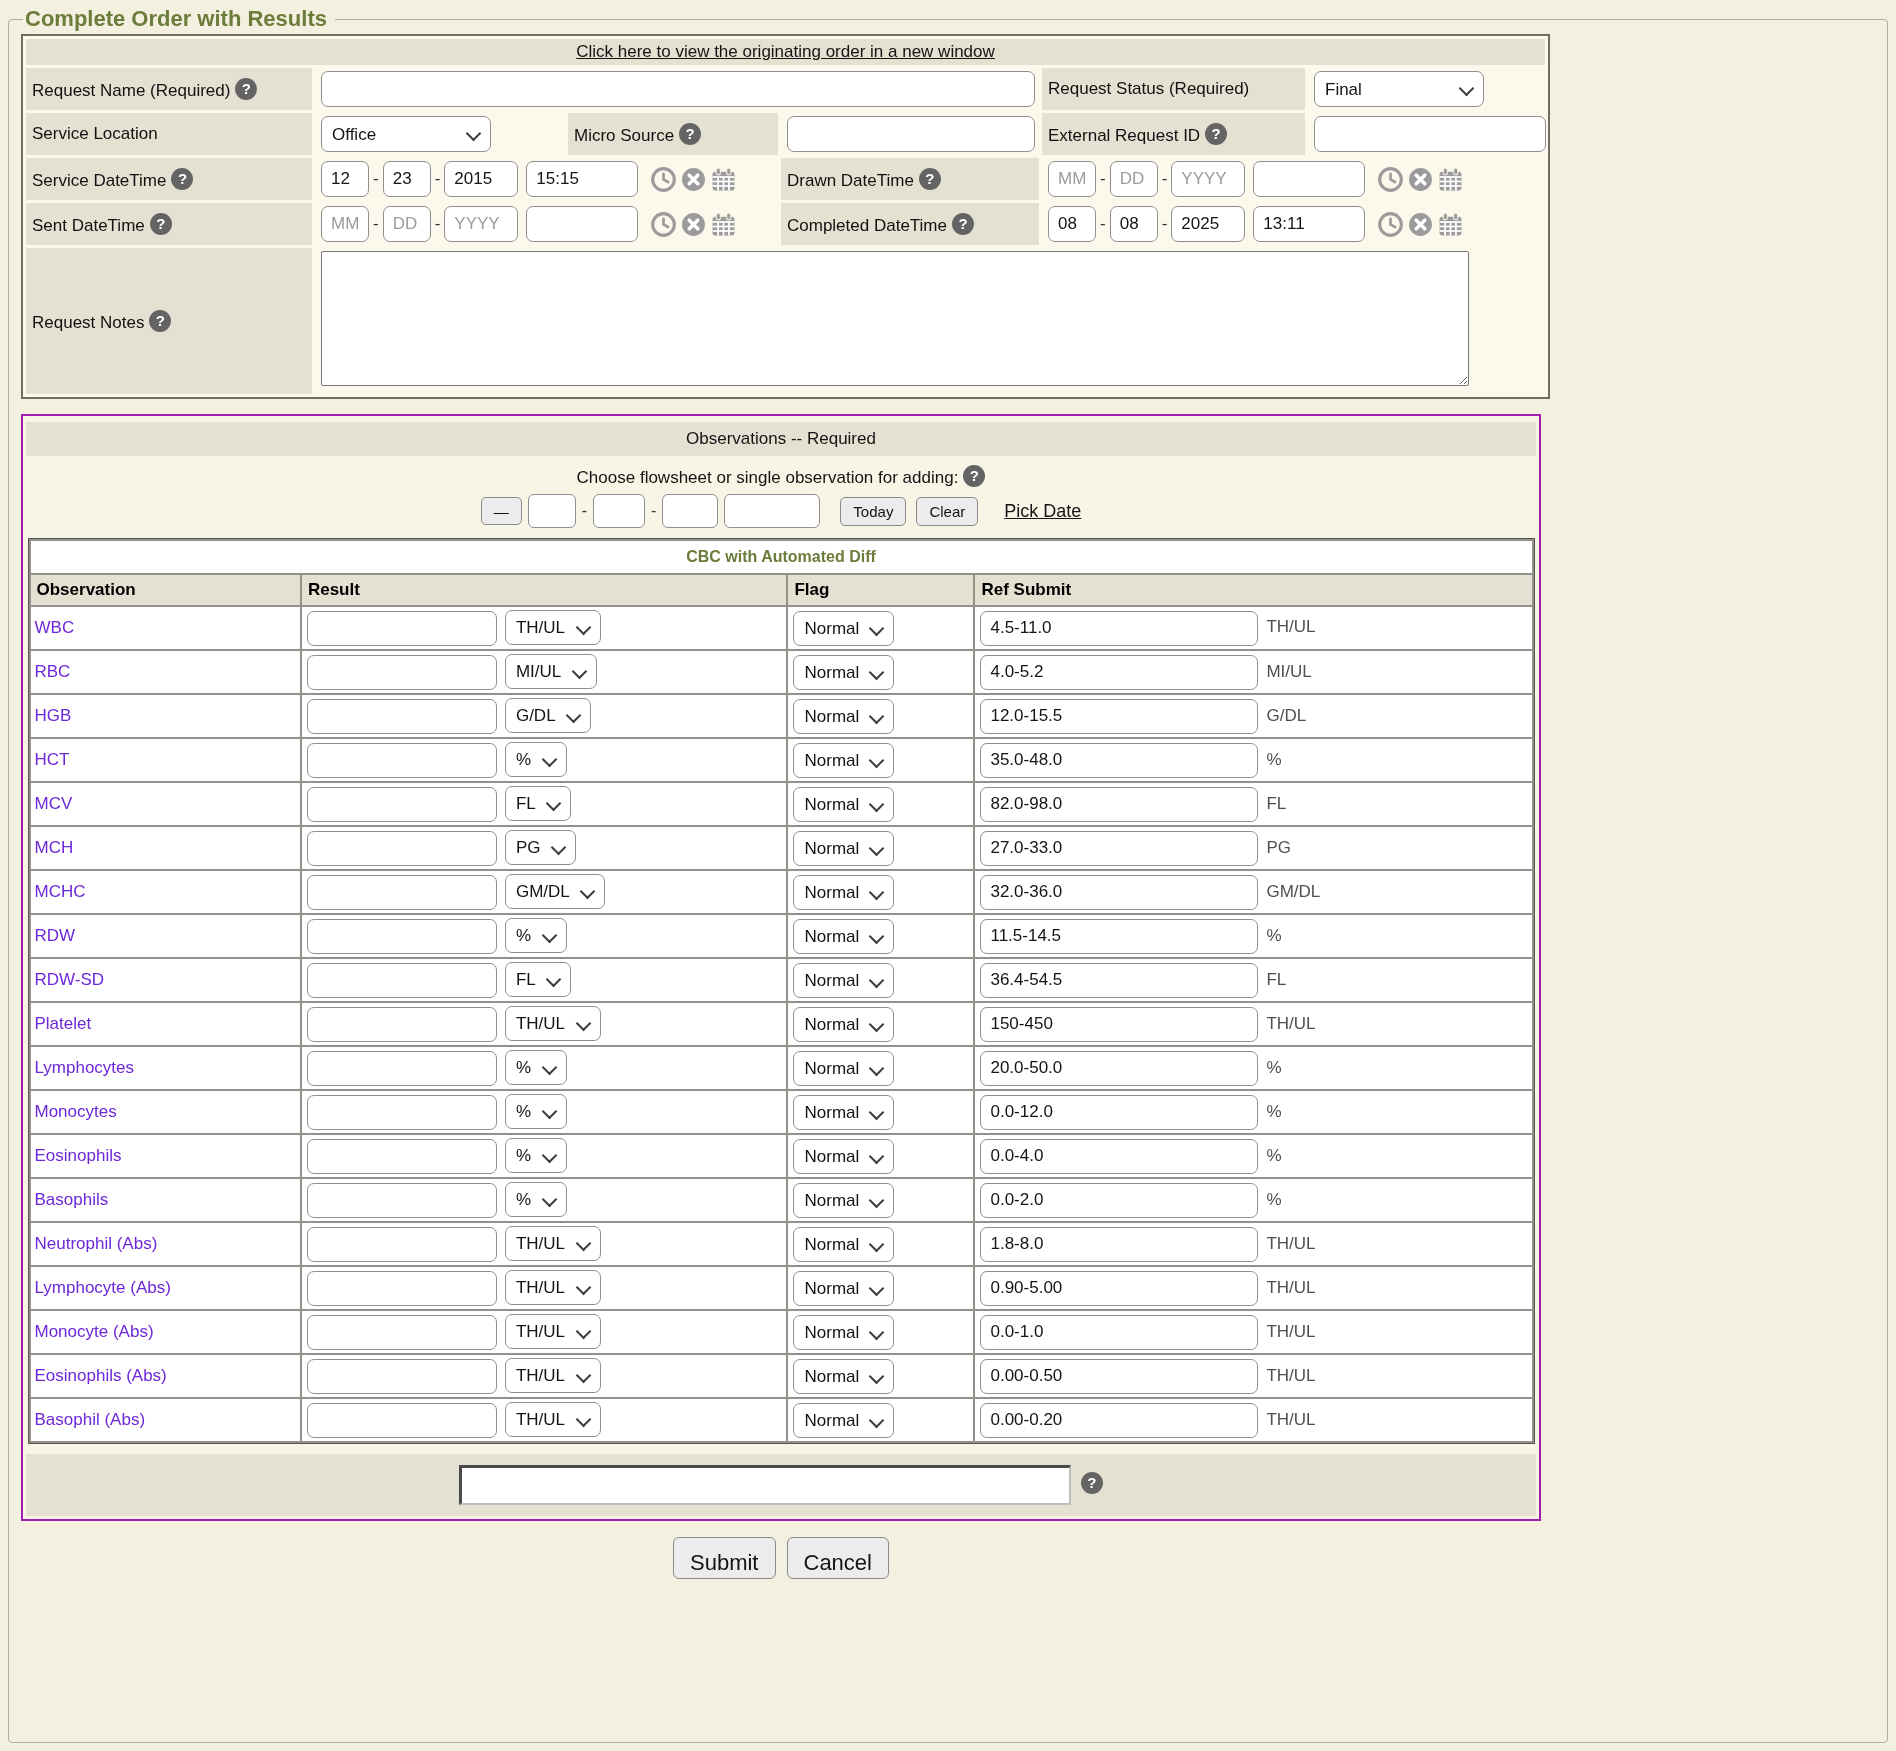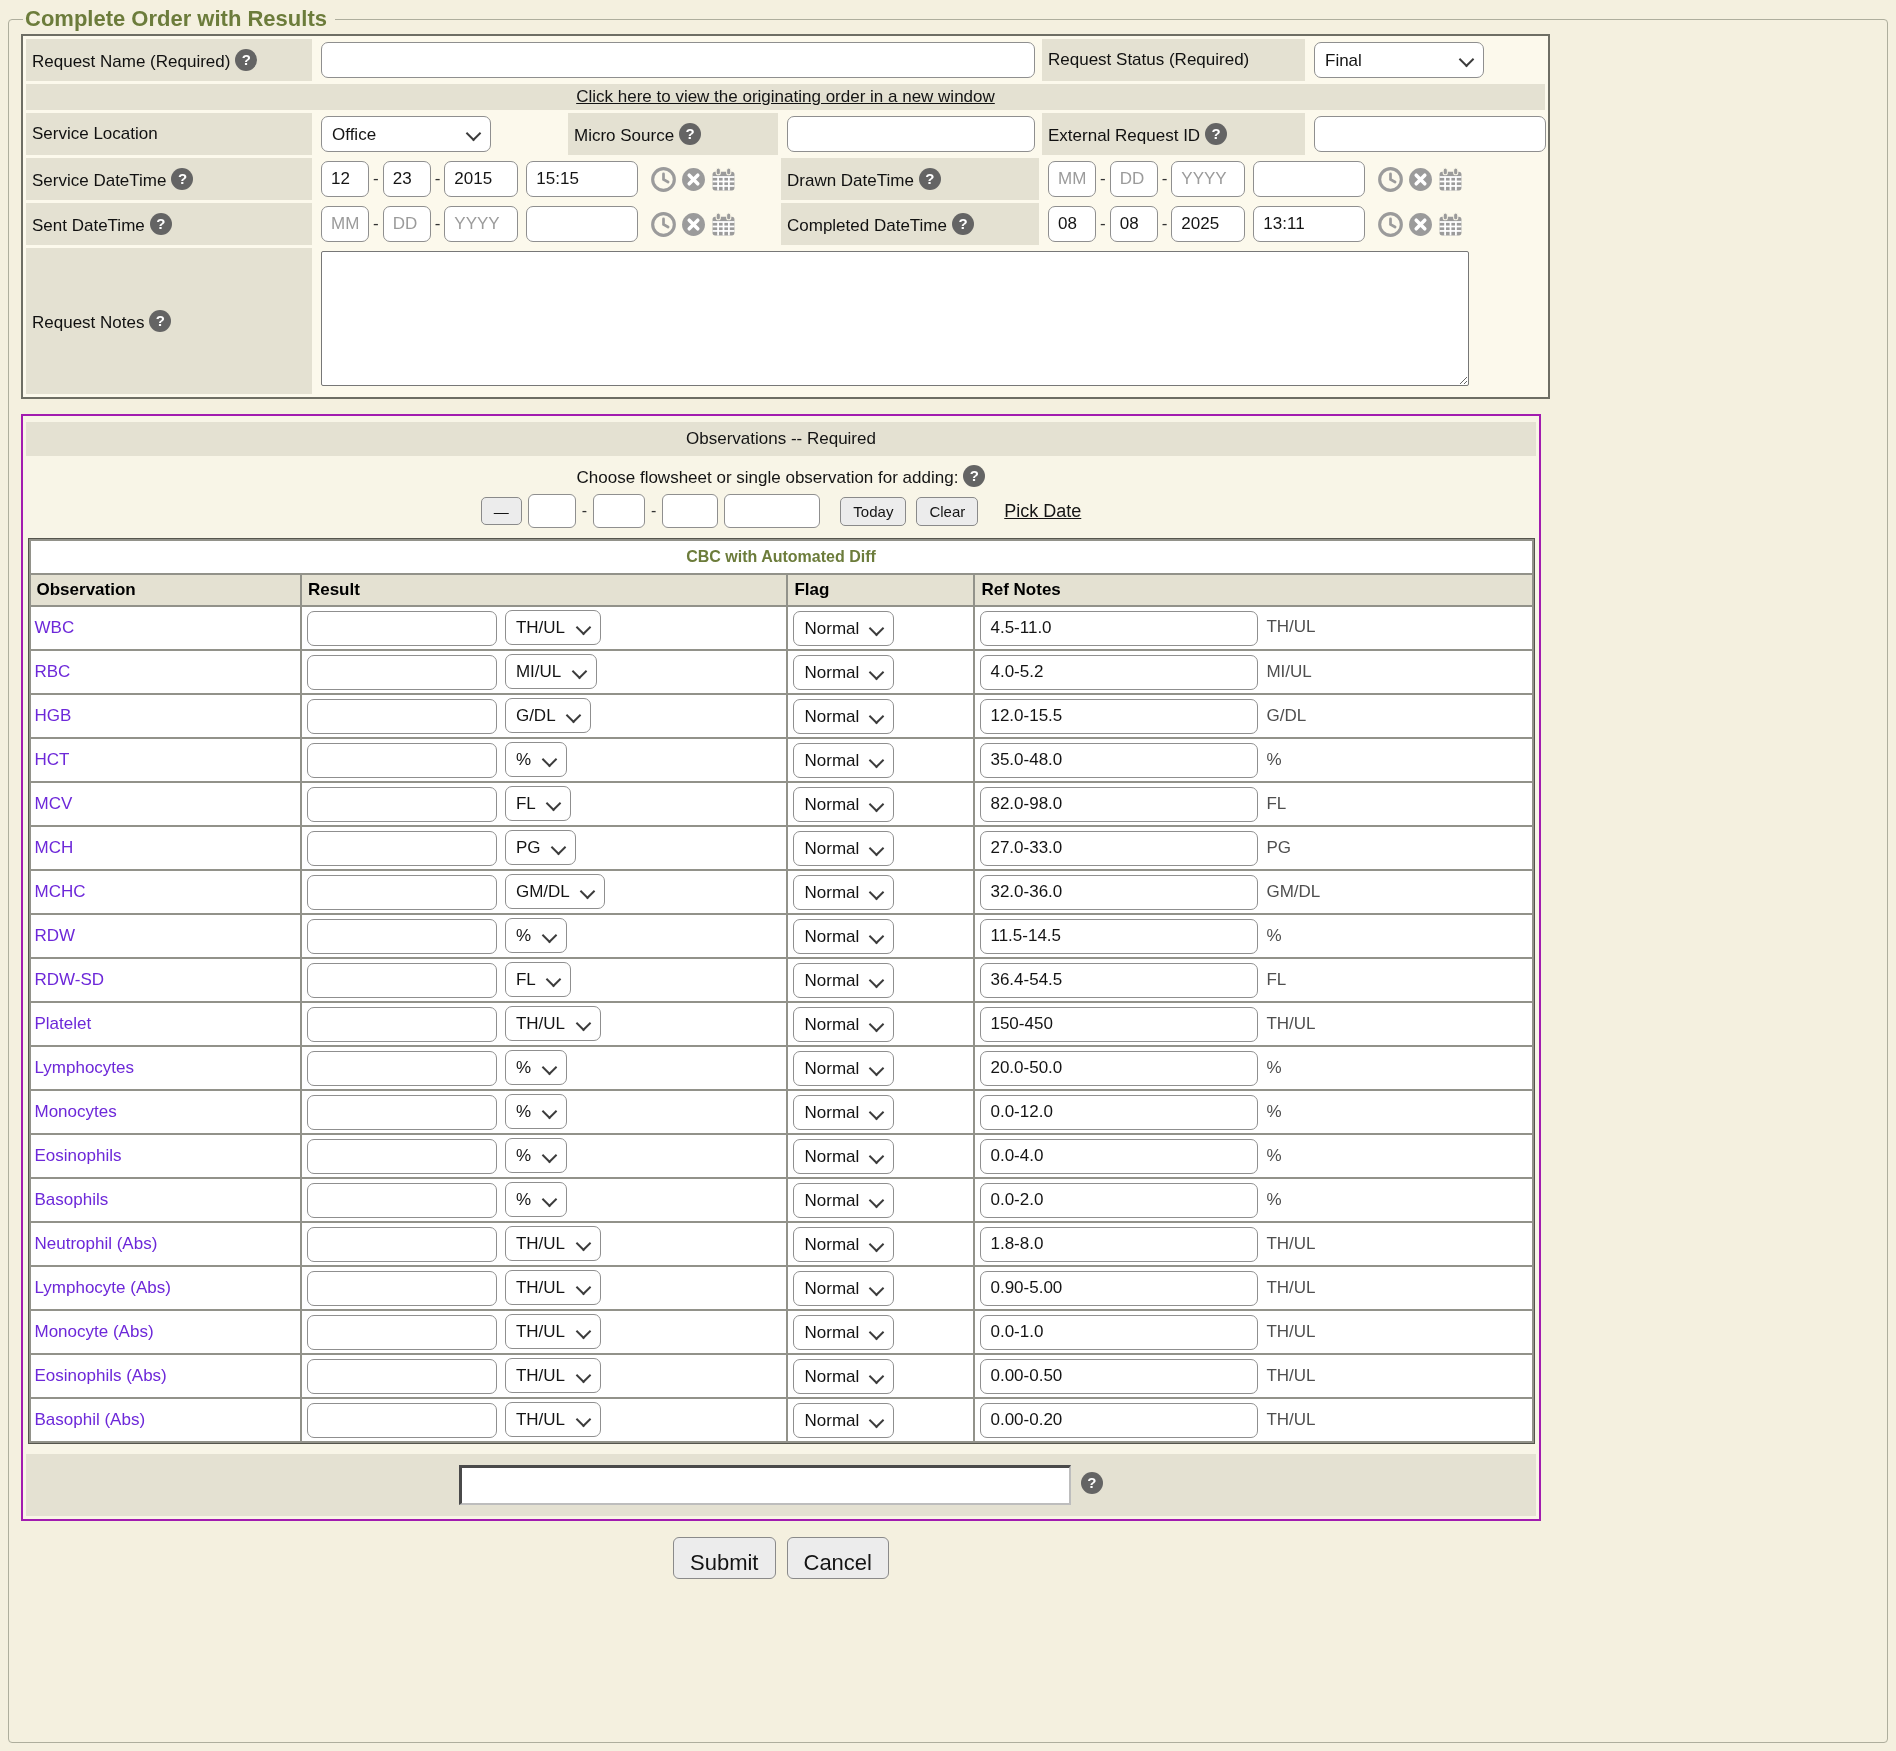--- a/index.html
+++ b/index.html
@@ -187,36 +187,36 @@
     <colgroup>
       <col style="width:286px">
         <col style="width:250px">
         <col style="width:210px">
       <col style="width:258px">
         <col style="width:263px">
         <col style="width:237px">
     </colgroup>
     <tbody>
         <tr>
+      <td class="linkrow" colspan="6">
+        <a class="plain-link">Click here to view the originating order in a new window</a>
+      </td>
+    </tr>
+    <tr>
       <td class="lbl">
         <span>Request Name (Required)</span><span class="help"></span>
       </td>
       <td class="fld" colspan="3">
         <input class="inp req-name-inp" value="" style="">
       </td>
       <td class="lbl">
         <span>Request Status (Required)</span>
       </td>
       <td class="fld">
         <span class="sel wide-sel"><select><option>Final</option></select></span>
-      </td>
-    </tr>
-    <tr>
-      <td class="linkrow" colspan="6">
-        <a class="plain-link">Click here to view the originating order in a new window</a>
       </td>
     </tr>
     <tr>
       <td class="lbl">
         <span>Service Location</span>
       </td>
       <td class="fld">
         <span class="sel wide-sel"><select><option>Office</option></select></span>
       </td>
       <td class="lbl">
@@ -373,21 +373,21 @@
       <tbody>
           <tr>
         <td class="cbc-title-cell" colspan="4">
           <span class="cbc-title">CBC with Automated Diff</span>
         </td>
       </tr>
       <tr>
         <th>Observation</th>
         <th>Result</th>
         <th>Flag</th>
-        <th>Ref Notes</th>
+        <th>Ref Submit</th>
       </tr>
       </tbody>
         <tbody>
   <tr>
     <td class="c-obs">
       <span>WBC</span>
     </td>
     <td class="c-res">
       <input class="inp res-inp" style=""><span class="sel unit-sel"><select><option>TH/UL</option></select></span>
     </td>

